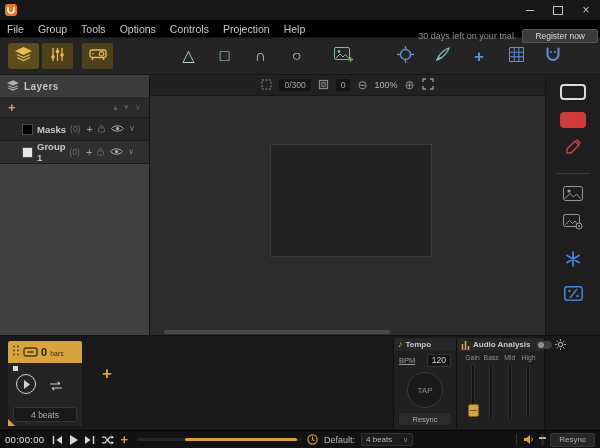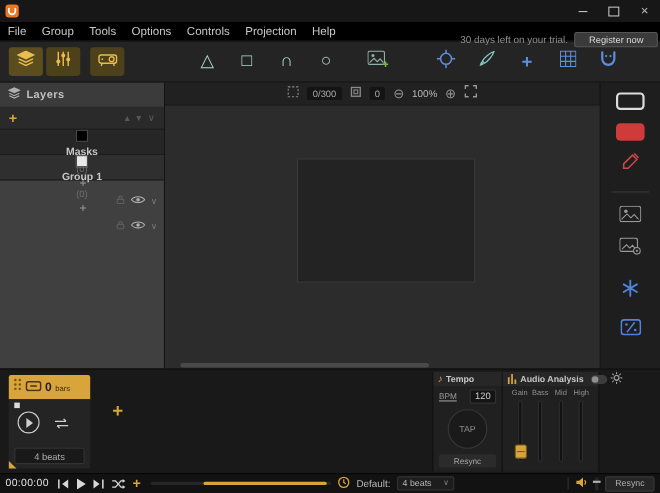--- a/index.html
+++ b/index.html
@@ -41,21 +41,21 @@
 
   
   #main{display:flex;height:260px;}
   #layers-panel{width:150px;background:#404040;border-right:1px solid #151515;box-sizing:border-box;flex:0 0 auto;}
   .lp-header{height:22px;background:#3b3b3b;display:flex;align-items:center;padding-left:7px;gap:5px;}
   .lp-title{font-size:10px;font-weight:bold;color:#c2c2c2;letter-spacing:.4px;}
   .lp-toolrow{height:20px;background:#2a2a2a;border-bottom:1px solid #1a1a1a;display:flex;align-items:center;padding:0 8px;gap:6px;}
   .plus-yellow{color:#d9a43b;font-weight:bold;font-size:13px;line-height:1;}
   .flex-spacer{flex:1;}
   .dim{color:#5a5a5a;font-size:9px;line-height:1;}
-  .layer-row{height:22px;display:flex;align-items:center;padding:0 6px;gap:4px;border-bottom:1px solid #1c1c1c;font-size:9.5px;flex-direction:column;}
+  .layer-row{height:22px;display:flex;align-items:center;padding:0 22px;gap:4px;border-bottom:1px solid #1c1c1c;font-size:9.5px;}
   .layer-row.masks{background:#262626;}
   .layer-row.group{background:#2f2f2f;}
   .thumb{width:11px;height:11px;border:1px solid #4a4a4a;box-sizing:border-box;flex:0 0 auto;}
   .thumb.black{background:#000;}
   .thumb.white{background:#e8e8e8;}
   .layer-name{color:#c8c8c8;font-weight:bold;}
   .layer-count{color:#6f6f6f;font-size:8.5px;}
   .row-plus{color:#9a9a9a;font-size:11px;margin-left:2px;line-height:1;}
   .row-right{margin-left:auto;display:flex;align-items:center;gap:5px;}
   .chev-dim{color:#7a7a7a;font-size:8px;line-height:1;}

